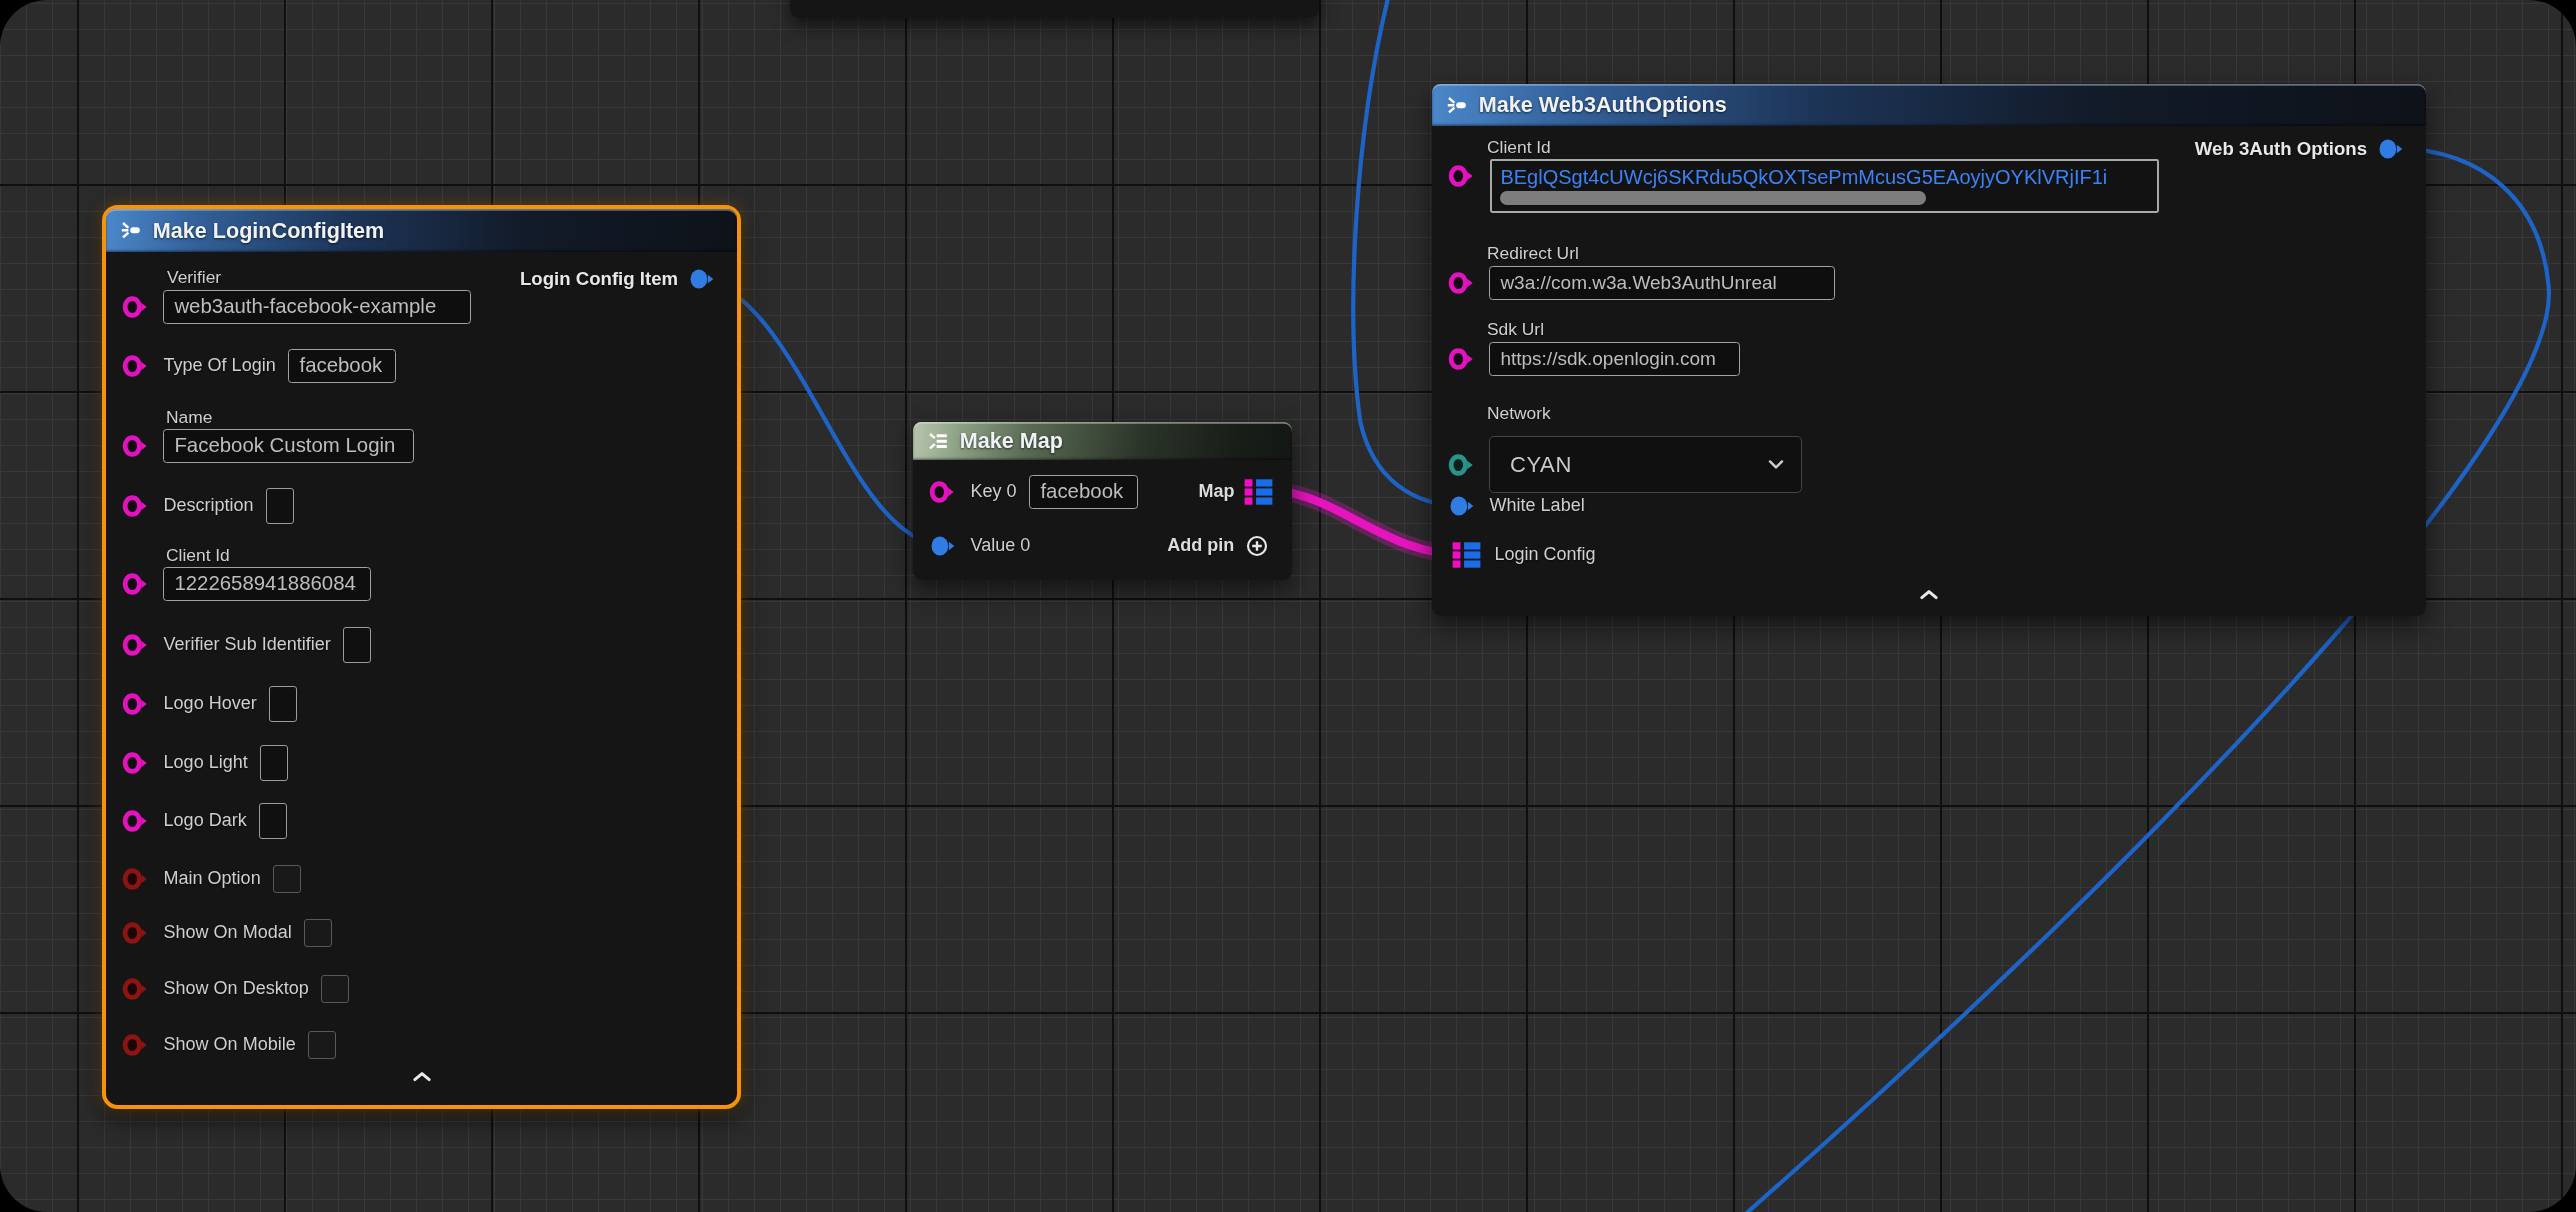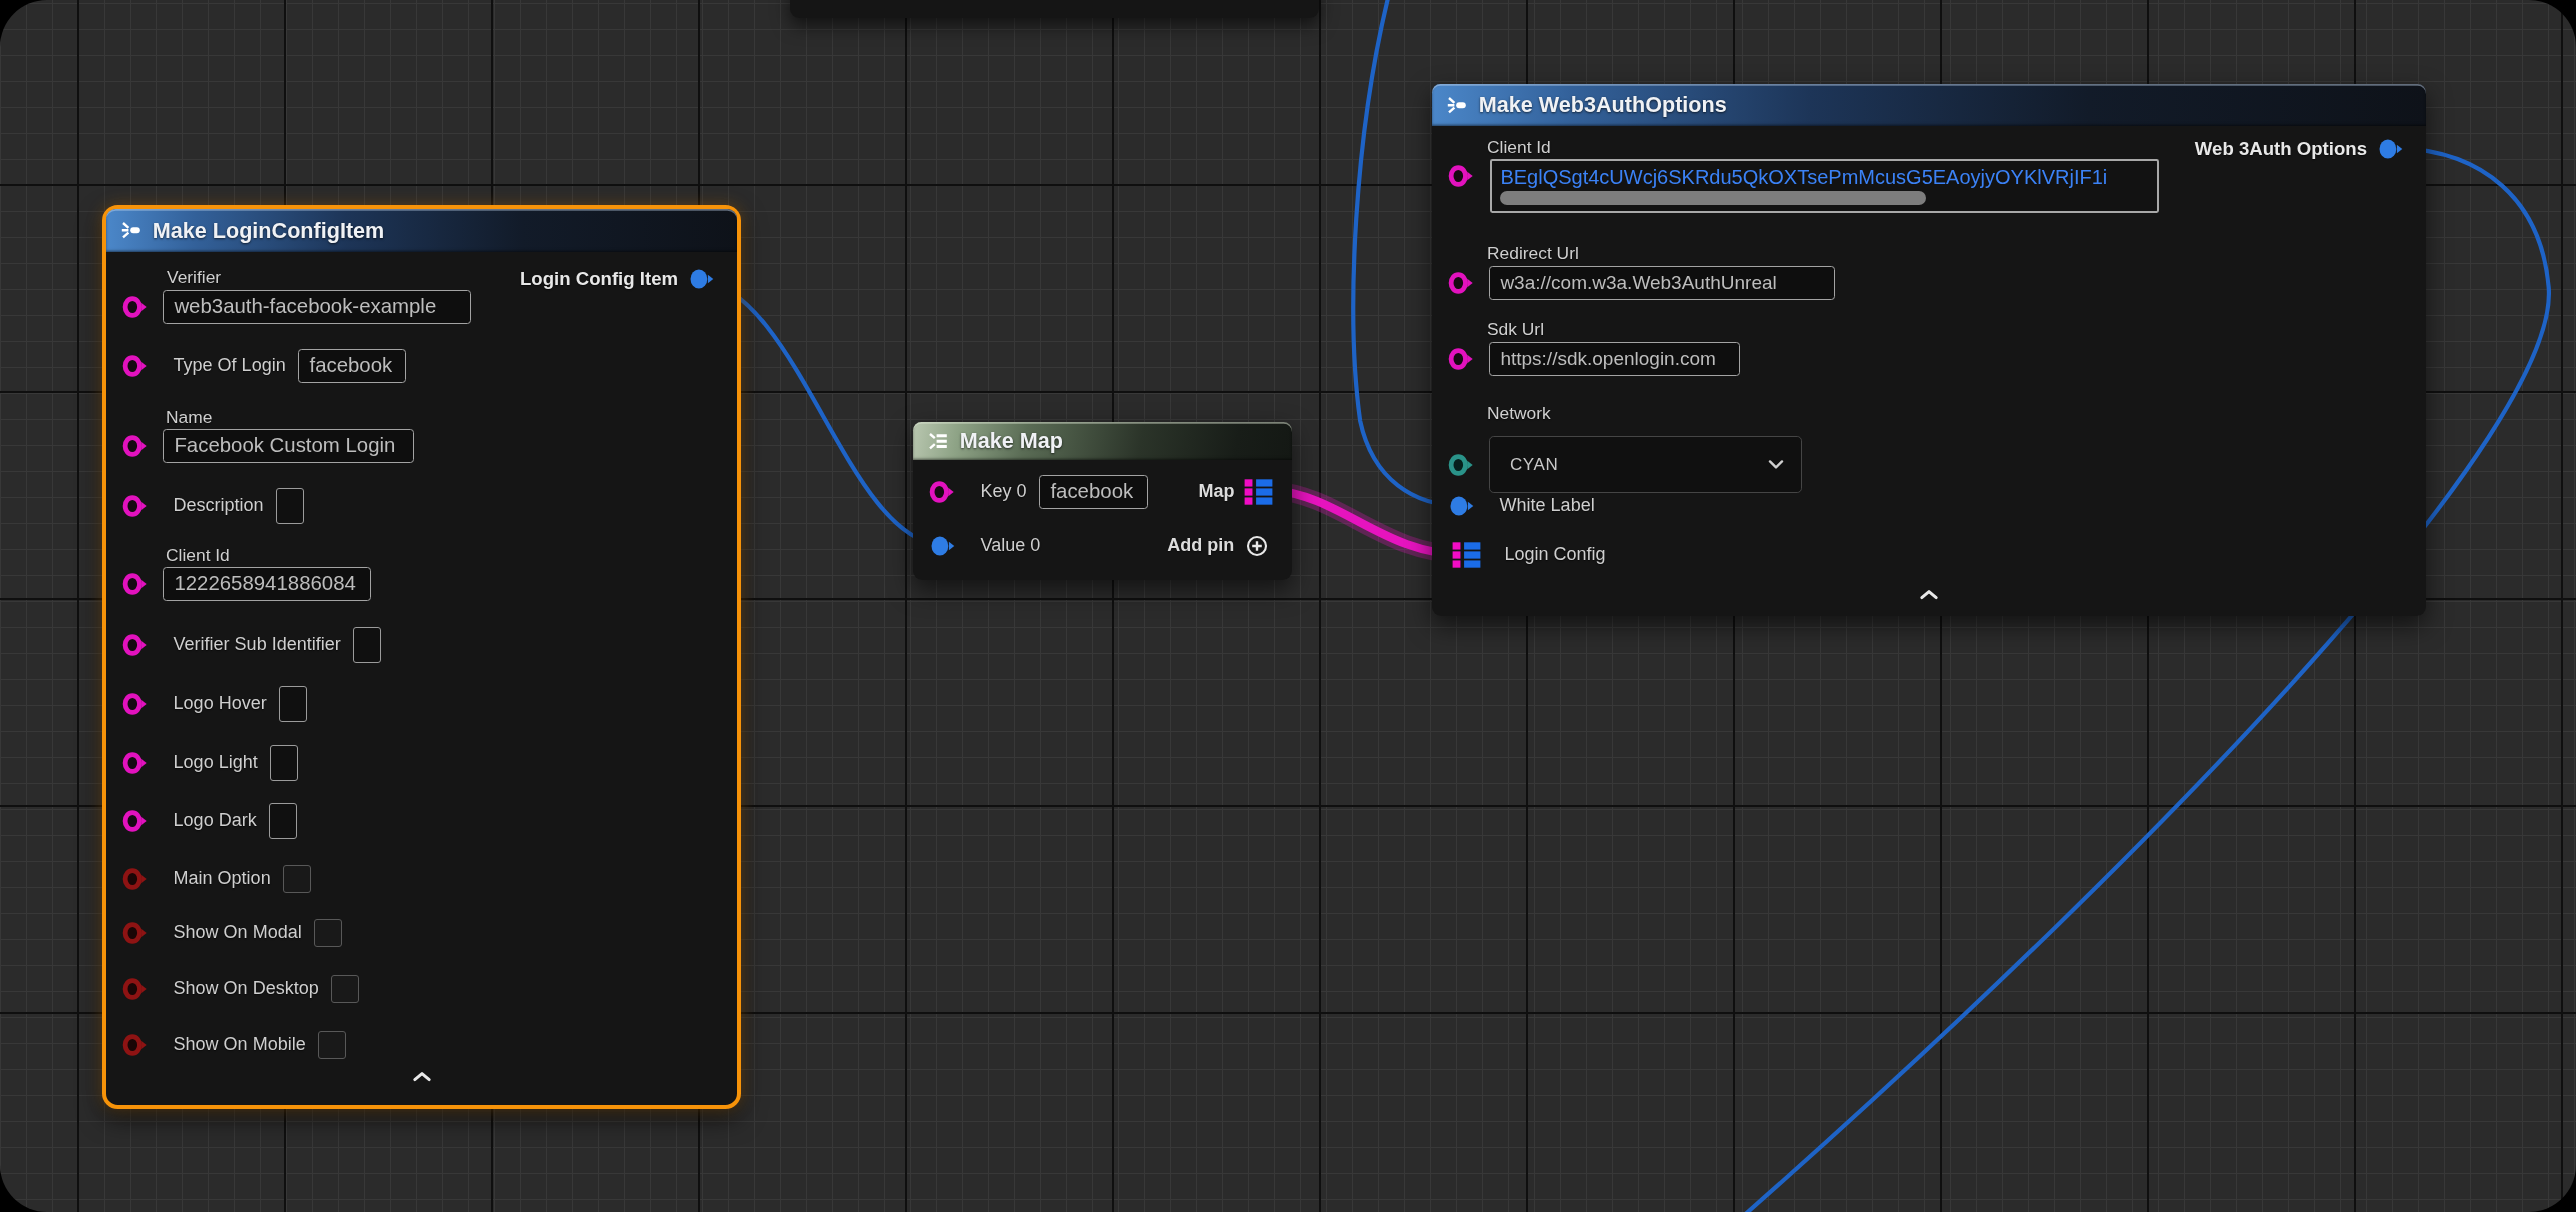--- a/index.html
+++ b/index.html
@@ -30,21 +30,21 @@
   .hdr{position:absolute;left:0;right:0;top:0;height:43px;display:flex;align-items:center;
     gap:10.8px;padding:0 14.4px;box-sizing:border-box;border-radius:8.4px 8.4px 0 0;
     box-shadow:inset 0 1.8px 0 rgba(200,220,245,.45), inset 0 -1.2px 2.4px rgba(0,0,0,.5);}
   .selected .hdr{border-radius:9.6px 9.6px 0 0;}
   .hdr-blue{background:linear-gradient(to right,#4b87c9 0%,#33619a 14%,#1d3558 38%,#121b29 66%,#0e1219 100%);}
   .hdr-green{background:linear-gradient(100deg,#b9c7b0 0%,#8ea386 12%,#5a6c55 30%,#2b3429 60%,#181d18 85%,#141814 100%);
     box-shadow:inset 0 1.8px 0 rgba(225,235,215,.5), inset 0 -1.2px 2.4px rgba(0,0,0,.5);}
   .title{font-size:21.6px;font-weight:700;color:#f0f2f5;text-shadow:0 1.2px 2.4px rgba(0,0,0,.65);white-space:nowrap;}
 
   .prow{position:absolute;left:15.6px;right:15.6px;height:37px;display:flex;align-items:center;}
-  .plabel{margin-left:23px;font-size:18px;color:#cfcfcf;white-space:nowrap;text-shadow:0 0.6px 1.2px rgba(0,0,0,.6);}
+  .plabel{margin-left:13px;font-size:18px;color:#cfcfcf;white-space:nowrap;text-shadow:0 0.6px 1.2px rgba(0,0,0,.6);}
   .flabel{position:absolute;font-size:17.4px;color:#cfcfcf;white-space:nowrap;text-shadow:0 0.6px 1.2px rgba(0,0,0,.6);}
 
   .pin{flex:0 0 auto;}
   .pin.ring ellipse{fill:#160a12;stroke-width:8;}
   .pin.str ellipse{stroke:#e212be;}   .pin.str path{fill:#e212be;}
   .pin.bool ellipse{stroke:#8e1313;fill:#1a0606;} .pin.bool path{fill:#8e1313;}
   .pin.enum ellipse{stroke:#2a9389;fill:#06201d;} .pin.enum path{fill:#2a9389;}
   .pin.bluefill ellipse{fill:#2e7ce4;stroke:none;} .pin.bluefill path{fill:#2e7ce4;}
 
   .tfield{height:34px;border:1.8px solid #a3a3a3;border-radius:3.6px;background:#0e0e0e;
@@ -56,21 +56,21 @@
   .outrow{position:absolute;right:20.4px;display:flex;align-items:center;gap:9.6px;height:34px;}
   .outlabel{font-size:18.6px;font-weight:700;color:#e8e8e8;white-space:nowrap;text-shadow:0 0.6px 1.2px rgba(0,0,0,.6);}
 
   .textarea{position:absolute;border:2.4px solid #a8a8a8;border-radius:2.4px;background:#121212;box-sizing:border-box;overflow:hidden;}
   .textarea .tx{padding:4.8px 8.4px 0 8.4px;font-size:20px;color:#3b82f6;white-space:nowrap;overflow:hidden;}
   .textarea .scroll{position:absolute;left:8.4px;bottom:6px;width:64%;height:14.4px;border-radius:7.2px;background:#7d7d7d;}
 
   .dd{width:313px;height:57px;border:1.8px solid #454545;border-radius:4.8px;background:#101010;
     margin-left:12px;display:flex;align-items:center;justify-content:space-between;
     padding:0 15.6px 0 20.4px;box-sizing:border-box;}
-  .dd span{font-size:17px;color:#c9c9c9;letter-spacing:0.6px;}
+  .dd span{font-size:22px;color:#c9c9c9;letter-spacing:0.6px;}
 
   .mapicon rect.k{fill:#f10cc5;} .mapicon rect.v{fill:#1b6ce8;}
 
   .addpin{position:absolute;right:23px;display:flex;align-items:center;gap:10.8px;height:37px;}
   .addpin span,.maplbl{font-size:18px;font-weight:600;color:#dcdcdc;white-space:nowrap;text-shadow:0 0.6px 1.2px rgba(0,0,0,.6);}
   .maprow{position:absolute;right:19px;display:flex;align-items:center;gap:9.6px;height:37px;}
 
   .collapse{position:absolute;left:50%;transform:translateX(-50%);}
   .hicon{flex:0 0 auto;}
 

